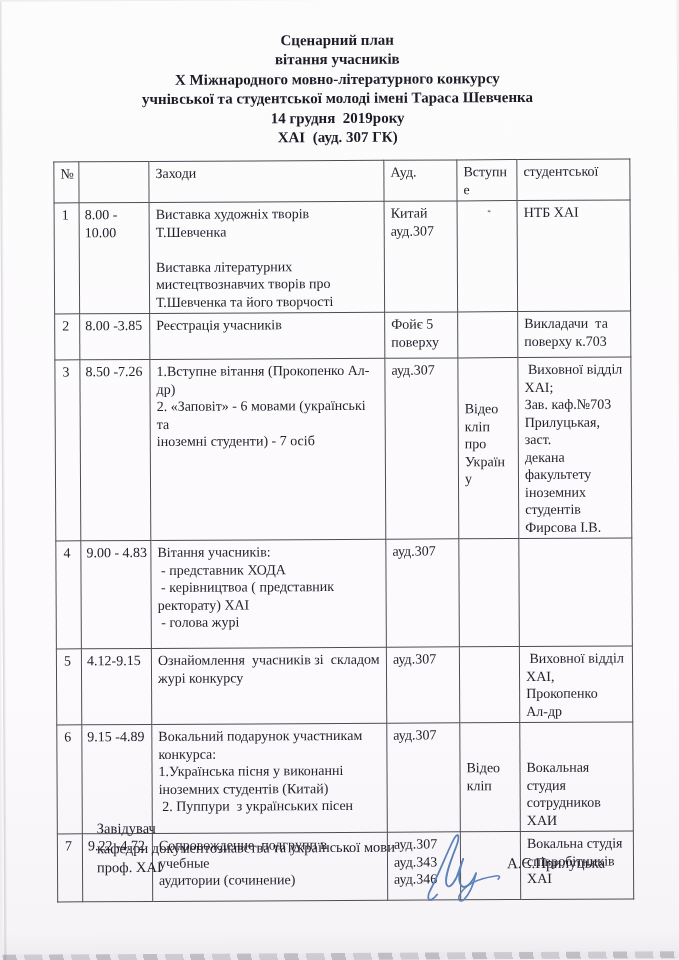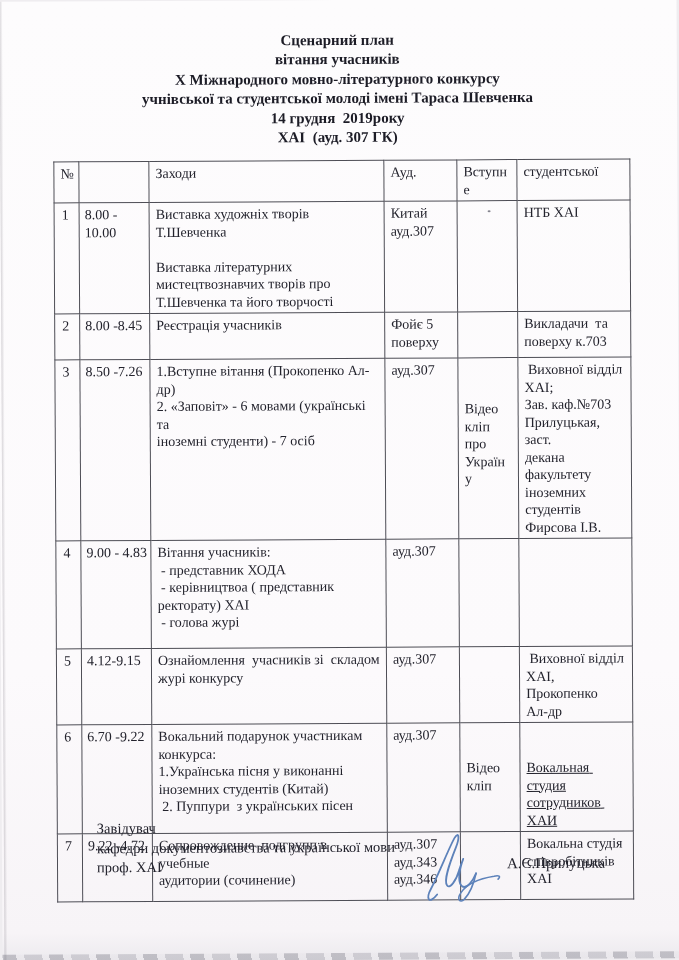--- a/index.html
+++ b/index.html
@@ -53,21 +53,21 @@
   thead tr{height:36px;}
   tbody tr:nth-child(1){height:107px;}
   tbody tr:nth-child(2){height:46px;}
   tbody tr:nth-child(3){height:140px;}
   tbody tr:nth-child(4){height:108px;}
   tbody tr:nth-child(5){height:52px;}
   tbody tr:nth-child(6){height:90px;}
   tbody tr:nth-child(7){height:68px;}
   tbody tr:nth-child(3) td.col-video{padding-top:42px;}
   tbody tr:nth-child(6) td.col-video{padding-top:36px;}
-  tbody tr:nth-child(6) td.col-resp{padding-top:36px;text-decoration:underline;}
+  tbody tr:nth-child(6) td.col-resp{padding-top:36px;}
   .speck{
     position:absolute;left:489px;top:211px;width:3px;height:2px;
     background:#85858f;border-radius:50%;
   }
   .signatory{
     position:absolute;left:95px;top:818px;
     font-size:14.5px;line-height:19.5px;white-space:pre-wrap;
   }
   .sig-svg{position:absolute;left:422px;top:831px;}
   .sig-name{
@@ -113,21 +113,21 @@
 Виставка літературних
 мистецтвознавчих творів про
 Т.Шевченка та його творчості</td>
           <td class="col-aud">Китай
 ауд.307</td>
           <td class="col-video"></td>
           <td class="col-resp">НТБ ХАІ</td>
         </tr>
         <tr>
           <td class="col-num">2</td>
-          <td class="col-time">8.00 -8.45</td>
+          <td class="col-time">8.00 -3.85</td>
           <td class="col-event">Реєстрація учасників</td>
           <td class="col-aud">Фойє 5
 поверху</td>
           <td class="col-video"></td>
           <td class="col-resp">Викладачи  та
 поверху к.703</td>
         </tr>
         <tr>
           <td class="col-num">3</td>
           <td class="col-time">8.50 -7.26</td>
@@ -167,21 +167,21 @@
           <td class="col-event">Ознайомлення  учасників зі  складом
 журі конкурсу</td>
           <td class="col-aud">ауд.307</td>
           <td class="col-video"></td>
           <td class="col-resp"> Виховної відділ
 ХАІ, Прокопенко
 Ал-др</td>
         </tr>
         <tr>
           <td class="col-num">6</td>
-          <td class="col-time">6.70 -9.22</td>
+          <td class="col-time">9.15 -4.89</td>
           <td class="col-event">Вокальний подарунок участникам
 конкурса:
 1.Українська пісня у виконанні
 іноземних студентів (Китай)
  2. Пуппури  з українських пісен</td>
           <td class="col-aud">ауд.307</td>
           <td class="col-video">Відео
 кліп</td>
           <td class="col-resp">Вокальная студия
 сотрудников ХАИ</td>

